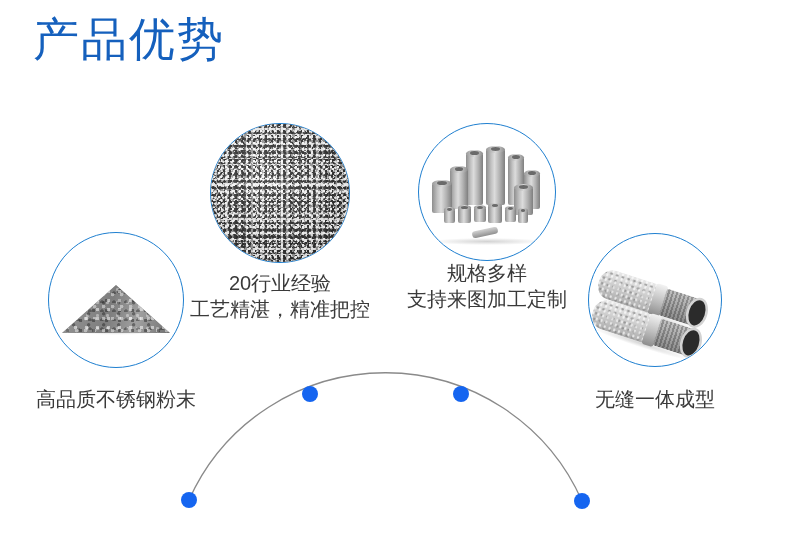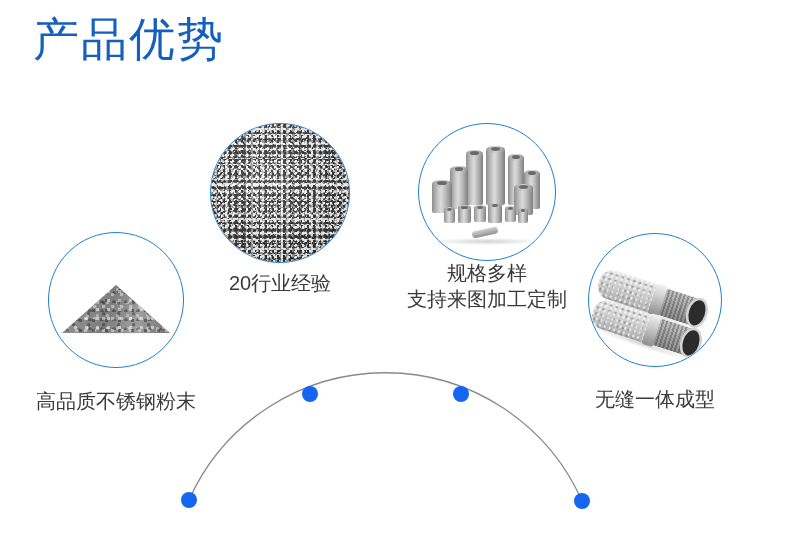--- a/index.html
+++ b/index.html
@@ -266,31 +266,32 @@
   <div class="feature">
     <div class="circle" style="left:48px; top:232px; width:136px; height:136px;">
       <div class="art">
         <div class="powder-cone">
           <div class="shadow"></div>
           <div class="cone"></div>
           <div class="grit"></div>
         </div>
       </div>
     </div>
-    <div class="caption" style="left:0px; top:388px; width:232px;">
+    <div class="caption" style="left:0px; top:388px; width:232px;font-family:Liberation Mono, monospace;">
       <span class="line">高品质不锈钢粉末</span>
     </div>
   </div>
 
   <div class="feature">
     <div class="circle" style="left:210px; top:123px; width:140px; height:140px;">
       <div class="art sinter-texture"></div>
     </div>
     <div class="caption" style="left:160px; top:270px; width:240px;">
       <span class="line">20行业经验</span>
+      <span class="line">工艺精湛，精准把控</span>
     </div>
   </div>
 
   <div class="feature">
     <div class="circle" style="left:418px; top:123px; width:138px; height:138px;">
       <div class="art">
         <div class="tube-group">
           <div class="tube-shadow"></div>
 
           <div class="tube" style="left:38px; top:6px;  width:17px; height:52px;"></div>

